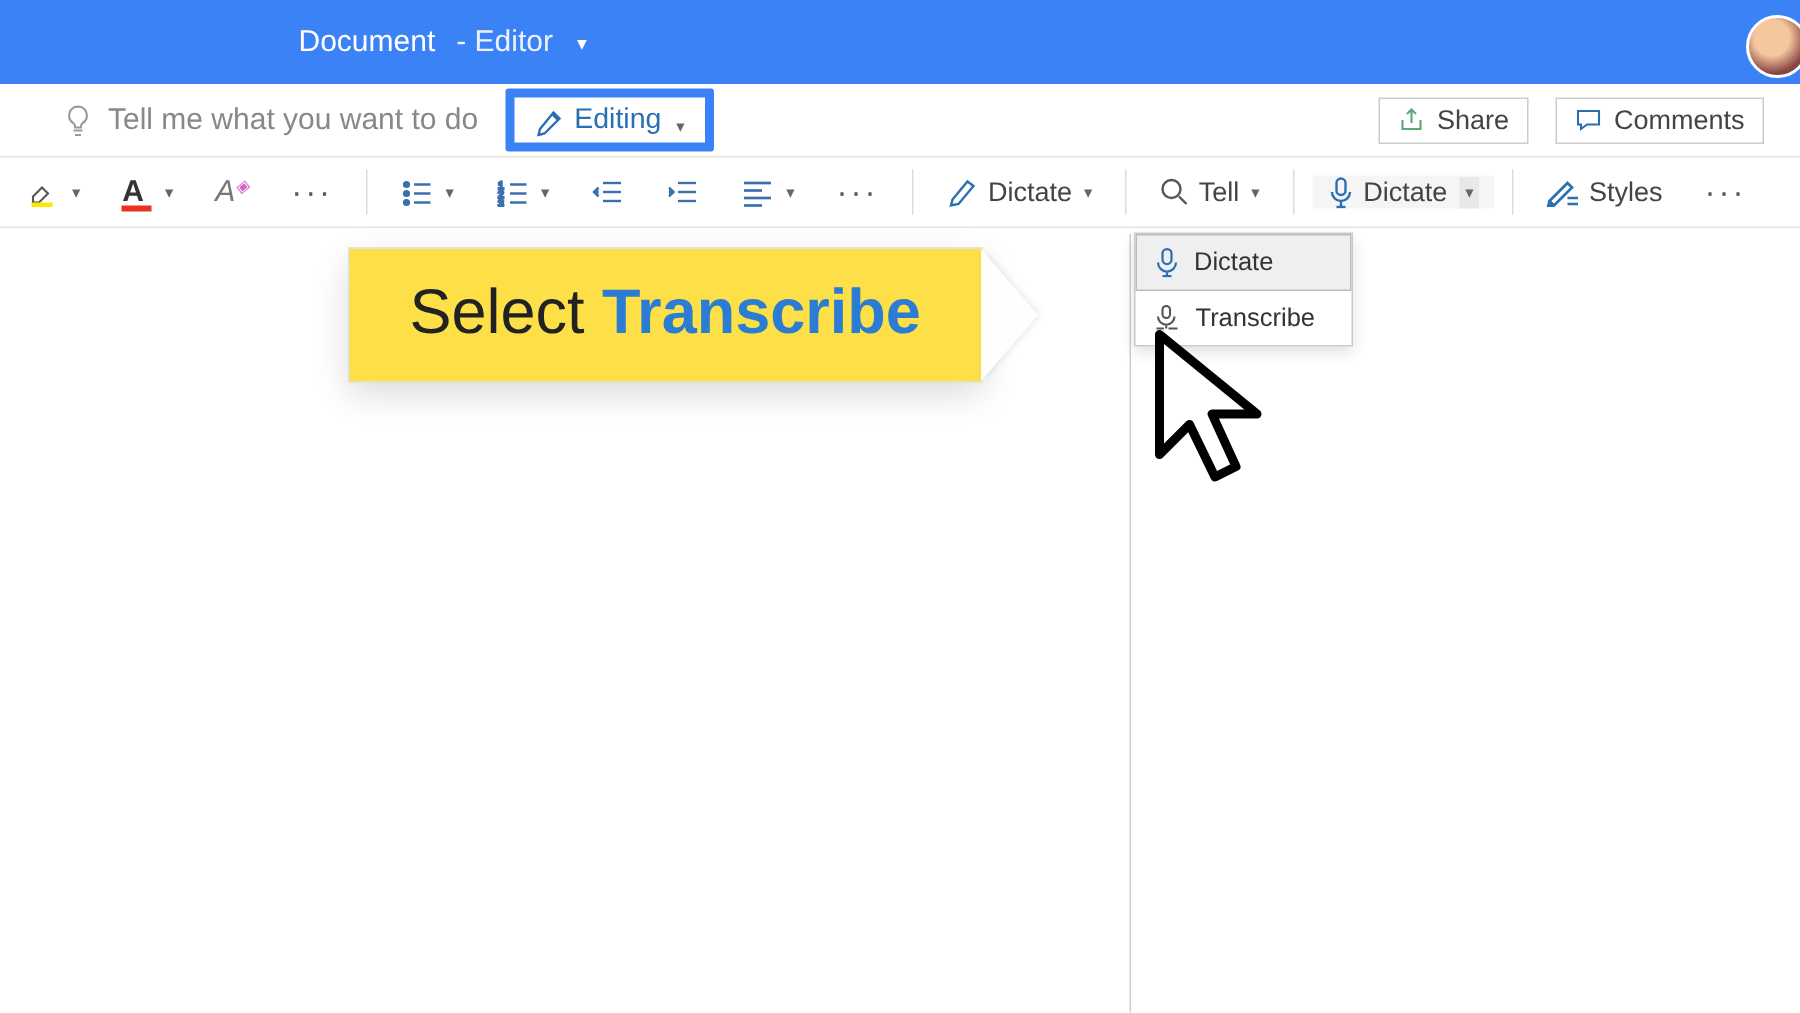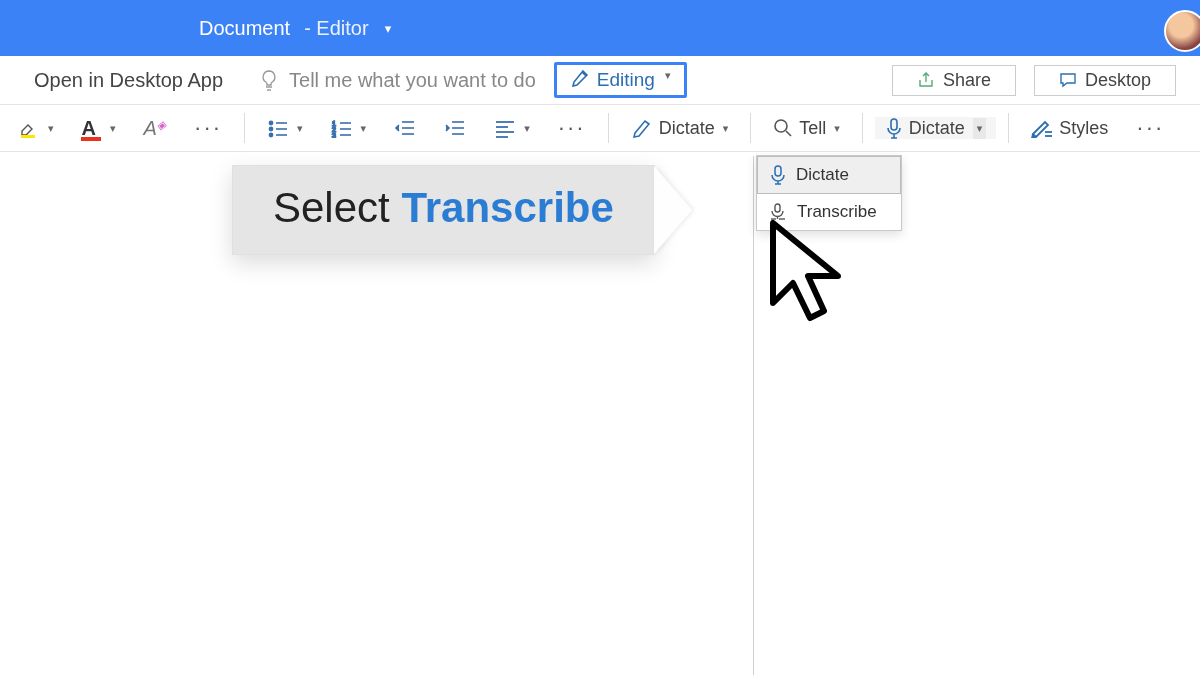--- a/index.html
+++ b/index.html
@@ -2,53 +2,52 @@
 <html><head>
 <meta charset="utf-8">
 <style>
   html,body{margin:0;padding:0;font-family:"Segoe UI",Arial,sans-serif;background:#fff;width:1200px;height:675px;overflow:hidden;color:#333}
   .titlebar{background:#3b82f6;height:56px;display:flex;align-items:center;color:#fff;padding:0 24px;position:relative}
   .titlebar .docname{margin-left:175px;font-size:20px;display:flex;align-items:center;gap:14px}
   .avatar{width:38px;height:38px;border-radius:50%;position:absolute;right:-6px;top:10px;background:radial-gradient(circle at 40% 35%,#f5c79e 35%,#844 70%);border:2px solid #fff;overflow:hidden}
   .secrow{height:48px;display:flex;align-items:center;gap:18px;padding:0 24px;border-bottom:1px solid #e4e4e4}
   .secrow .open-d{font-size:20px;color:#444;margin-left:10px}
   .secrow .tellme{display:flex;align-items:center;gap:10px;font-size:20px;color:#888;margin-left:18px}
-  .editing-btn{border:3px solid #3b82f6;color:#2b6fb3;padding:4px 14px;display:flex;align-items:flex-start;gap:8px;font-size:19px;border-radius:2px}
-  .share-btn,.comments-btn{border:1px solid #ccc;padding:4px 24px;display:flex;align-items:center;gap:8px;font-size:18px;color:#444}
+  .editing-btn{border:6px solid #3b82f6;color:#2b6fb3;padding:4px 14px;display:flex;align-items:flex-end;gap:8px;font-size:19px;border-radius:2px}
+  .share-btn,.comments-btn{border:1px solid #ccc;padding:4px 12px;display:flex;align-items:center;gap:8px;font-size:18px;color:#444}
   .spacer{flex:1}
   .ribbon{height:46px;display:flex;align-items:center;gap:8px;padding:0 8px;border-bottom:1px solid #e4e4e4;font-size:18px;color:#444}
   .ribbon .grp{display:flex;align-items:center;gap:6px;padding:0 10px}
   .vsep{width:1px;height:30px;background:#dcdcdc;margin:0 4px}
   .chev{font-size:11px;color:#666;margin-left:2px}
   .icon-svg{display:inline-flex;align-items:center}
   .dots{font-size:22px;letter-spacing:2px;color:#555}
   .dictate-dd{position:absolute;left:756px;top:155px;width:144px;background:#fff;border:1px solid #c9c9c9;box-shadow:0 4px 10px rgba(0,0,0,0.12)}
   .dd-item{display:flex;align-items:center;gap:10px;padding:8px 12px;font-size:17px;color:#333}
   .dd-item.sel{background:#efefef;border:1px solid #bcbcbc}
-  .callout{position:absolute;left:232px;top:165px;background:#e5e5e5;border:1px solid #e0e0e0;box-shadow:0 8px 22px rgba(0,0,0,0.14);padding:18px 40px 22px 40px;font-size:42px}
+  .callout{position:absolute;left:232px;top:165px;background:#fde047;border:1px solid #e0e0e0;box-shadow:0 8px 22px rgba(0,0,0,0.14);padding:18px 40px 22px 40px;font-size:42px}
   .callout-arrow{position:absolute;right:-38px;top:50%;transform:translateY(-50%);width:0;height:0;border-top:44px solid transparent;border-bottom:44px solid transparent;border-left:38px solid #fefefe;filter:drop-shadow(2px 0 2px rgba(0,0,0,0.08))}
   .cursor{position:absolute;left:768px;top:218px}
   .page-edge{position:absolute;left:753px;top:156px;bottom:0;width:1px;background:#d0d0d0}
   .font-color-a{position:relative;font-size:20px;font-weight:600;color:#333}
   .font-color-a::after{content:"";position:absolute;left:-1px;bottom:-1px;width:20px;height:4px;background:#e8341c}
 </style>
 </head>
 <body>
 
 <div class="titlebar">
   <div class="docname">
     <span>Document</span>
     <span style="opacity:.9">- Editor</span>
     <span class="chev" style="color:#fff;font-size:13px">▾</span>
   </div>
   <div class="avatar"></div>
 </div>
 
 <div class="secrow">
-  <span class="open-d">Open in Desktop App</span>
   <div class="tellme">
     <span class="icon-svg">
       <svg width="20" height="22" viewBox="0 0 20 22" fill="none" stroke="#9a9a9a" stroke-width="1.4">
           <path d="M7 18h6M8 21h4M10 2a6 6 0 0 0-3.2 11c.7.5 1.2 1.3 1.2 2.2V16h4v-.8c0-.9.5-1.7 1.2-2.2A6 6 0 0 0 10 2z"></path>
         </svg>
     </span>
     <span>Tell me what you want to do</span>
   </div>
   <div class="editing-btn">
     <span class="icon-svg">
@@ -67,21 +66,21 @@
         </svg>
     </span>
     <span>Share</span>
   </div>
   <div class="comments-btn">
     <span class="icon-svg">
       <svg width="18" height="18" viewBox="0 0 18 18" fill="none" stroke="#2b6fb3" stroke-width="1.4">
           <path d="M2 3h14v9H8l-4 3v-3H2z"></path>
         </svg>
     </span>
-    <span>Desktop</span>
+    <span>Comments</span>
   </div>
 </div>
 
 <div class="ribbon">
   <div class="grp">
     <span class="icon-svg">
       <svg width="22" height="22" viewBox="0 0 22 22">
           <path d="M4 14l6-6 4 4-6 6H4z" fill="none" stroke="#555" stroke-width="1.4"></path>
           <rect x="3" y="18" width="14" height="3" fill="#ffe600"></rect>
         </svg>

